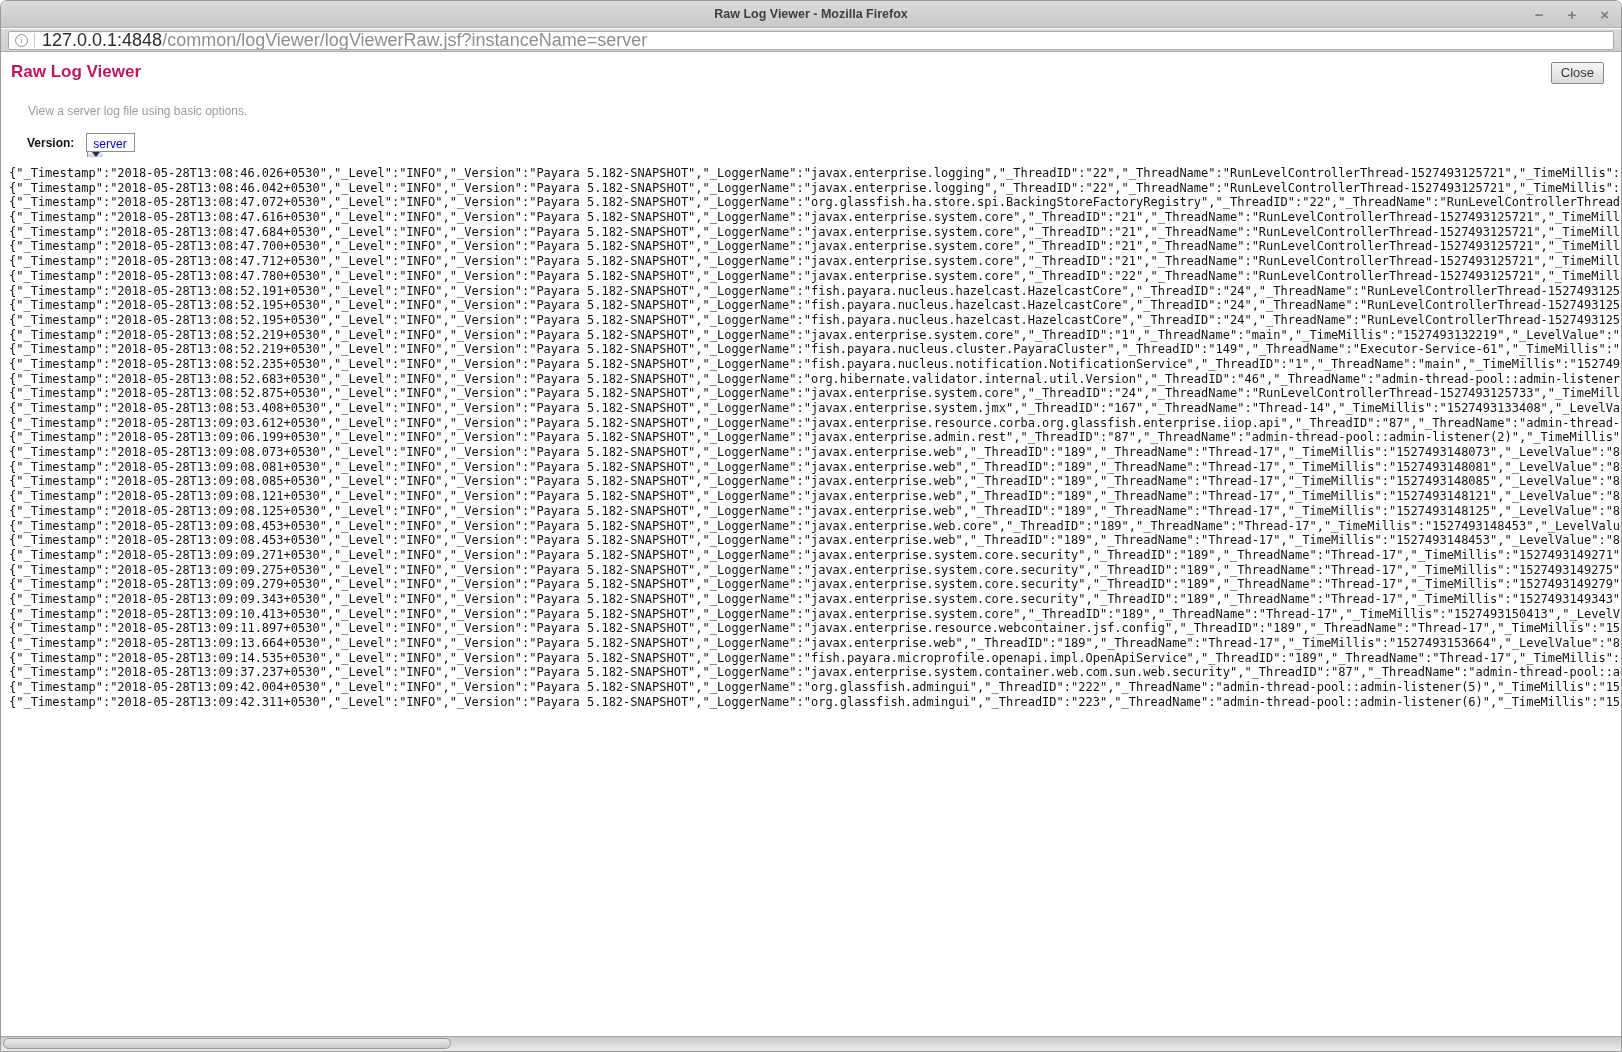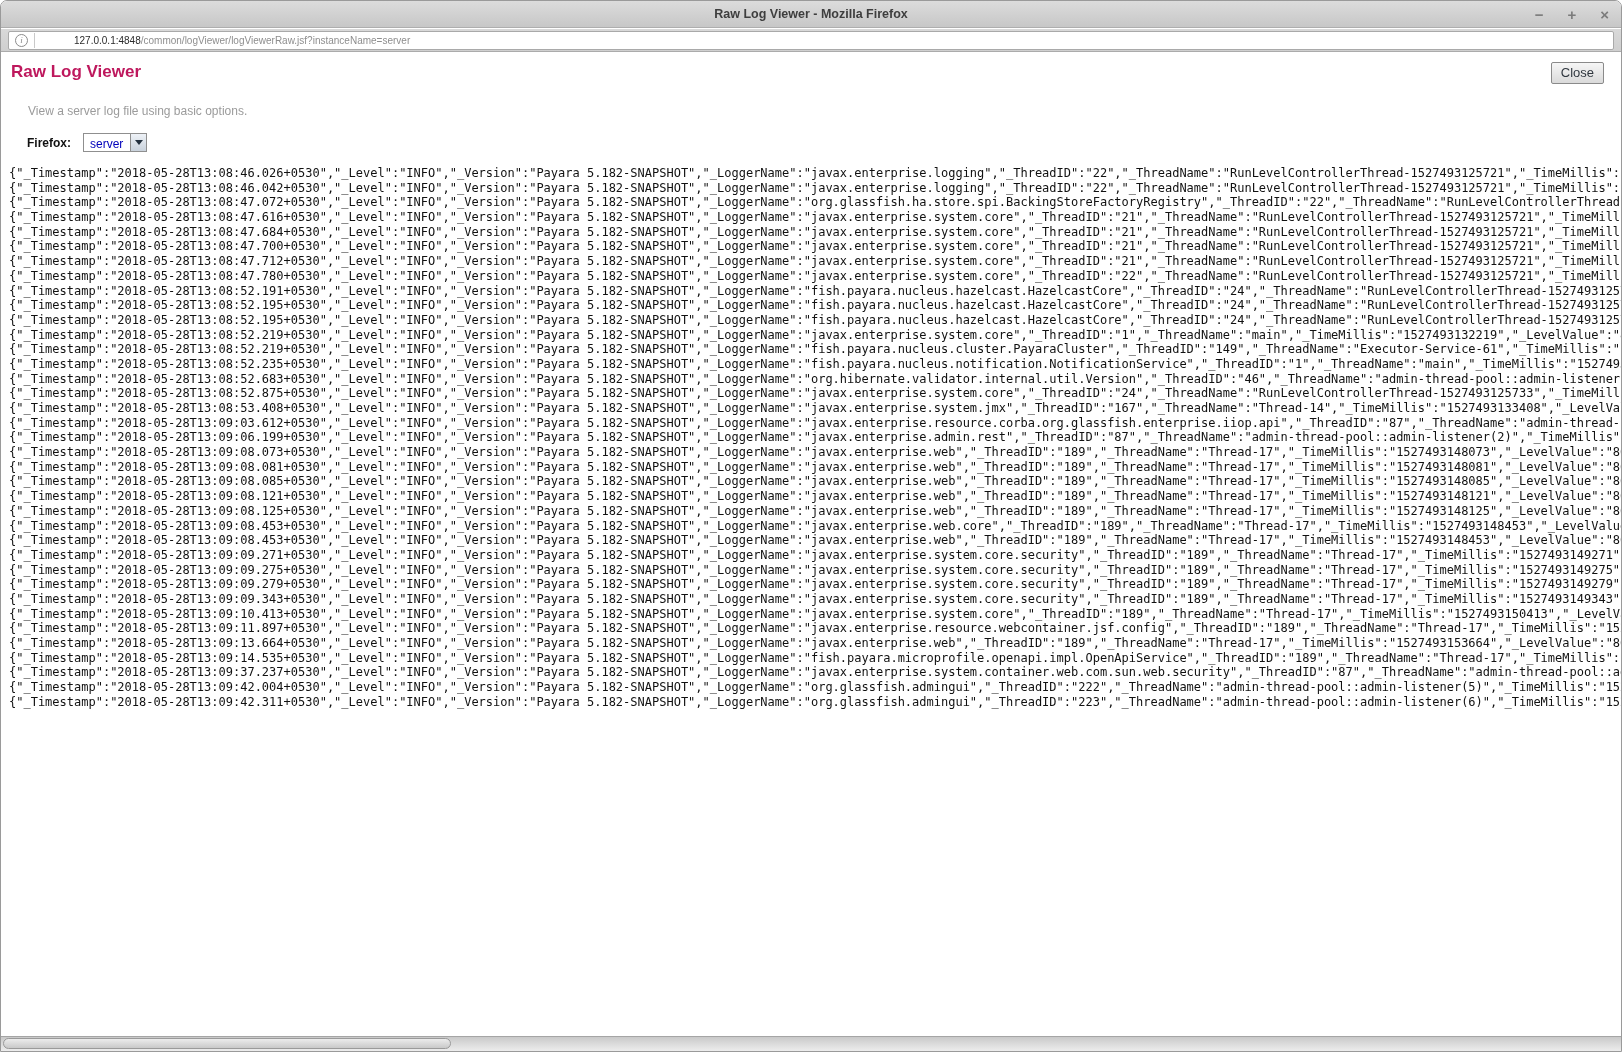--- a/index.html
+++ b/index.html
@@ -38,21 +38,21 @@
     border: 1px solid #a9a9a9; border-radius: 2px;
     display: flex; align-items: center; padding: 0 6px;
     overflow: hidden; white-space: nowrap;
   }
   .info-icon {
     width: 13px; height: 13px; border: 1px solid #8c8c8c; border-radius: 50%;
     color: #8c8c8c; font-size: 9px; line-height: 11px; text-align: center;
     font-family: "Liberation Serif", serif; font-style: italic; flex: 0 0 auto;
   }
   .url-sep { width: 1px; height: 15px; background: #c9c9c9; margin: 0 7px 0 6px; flex: 0 0 auto; }
-  .url-text { font-size: 10px; margin-left: 32px; }
+  .url-text { font-size: 18px; }
   .url-domain { color: #2b2b2b; }
   .url-rest { color: #8e8e8e; }
 
   
   .content { position: absolute; top: 52px; left: 0; right: 0; bottom: 15px; background: #fff; }
 
   .page-title {
     position: absolute; left: 10px; top: 9px; margin: 0;
     font-size: 17px; font-weight: bold; color: #be185d;
   }
@@ -66,21 +66,21 @@
     font-size: 13px; color: #30373f;
     background: linear-gradient(#f6f6f6, #dadada);
     border: 1px solid #8a8a8a; border-radius: 2px;
     padding: 2px 9px 3px 9px; cursor: default;
   }
 
   .instance-row { position: absolute; left: 26px; top: 80px; display: flex; align-items: center; }
   .instance-label { font-size: 12px; font-weight: bold; color: #111; margin-right: 12px; }
   .combo {
     display: inline-flex; align-items: stretch; height: 19px;
-    border: 1px solid #8f8f8f; background: #fff; cursor: default;
+    border: 1px solid #8f8f8f; background: #fff; cursor: default; flex-direction: column;
   }
   .combo-text {
     font-size: 12px; color: #0000bb; padding: 2px 6px 0 5px; white-space: nowrap;
     border: 1px dotted transparent;
   }
   .combo-btn {
     width: 16px; border-left: 1px solid #8f8f8f;
     background: linear-gradient(#eef2f7, #c9d2dc);
     display: flex; align-items: center; justify-content: center;
   }
@@ -131,21 +131,21 @@
       <span class="url-text"><span class="url-domain">127.0.0.1:4848</span><span class="url-rest">/common/logViewer/logViewerRaw.jsf?instanceName=server</span></span>
     </div>
   </div>
 
   <div class="content">
     <h1 class="page-title">Raw Log Viewer</h1>
     <p class="page-subtitle">View a server log file using basic options.</p>
     <button class="close-btn">Close</button>
 
     <div class="instance-row">
-      <span class="instance-label">Firefox:</span>
+      <span class="instance-label">Version:</span>
       <div class="combo">
         <span class="combo-text">server</span>
         <span class="combo-btn">
           <span class="combo-arrow"></span>
         </span>
       </div>
     </div>
 
     <pre class="log-output">{"_Timestamp":"2018-05-28T13:08:46.026+0530","_Level":"INFO","_Version":"Payara 5.182-SNAPSHOT","_LoggerName":"javax.enterprise.logging","_ThreadID":"22","_ThreadName":"RunLevelControllerThread-1527493125721","_TimeMillis":"1527493126026","_LevelValue":"800"}
 {"_Timestamp":"2018-05-28T13:08:46.042+0530","_Level":"INFO","_Version":"Payara 5.182-SNAPSHOT","_LoggerName":"javax.enterprise.logging","_ThreadID":"22","_ThreadName":"RunLevelControllerThread-1527493125721","_TimeMillis":"1527493126042","_LevelValue":"800"}

